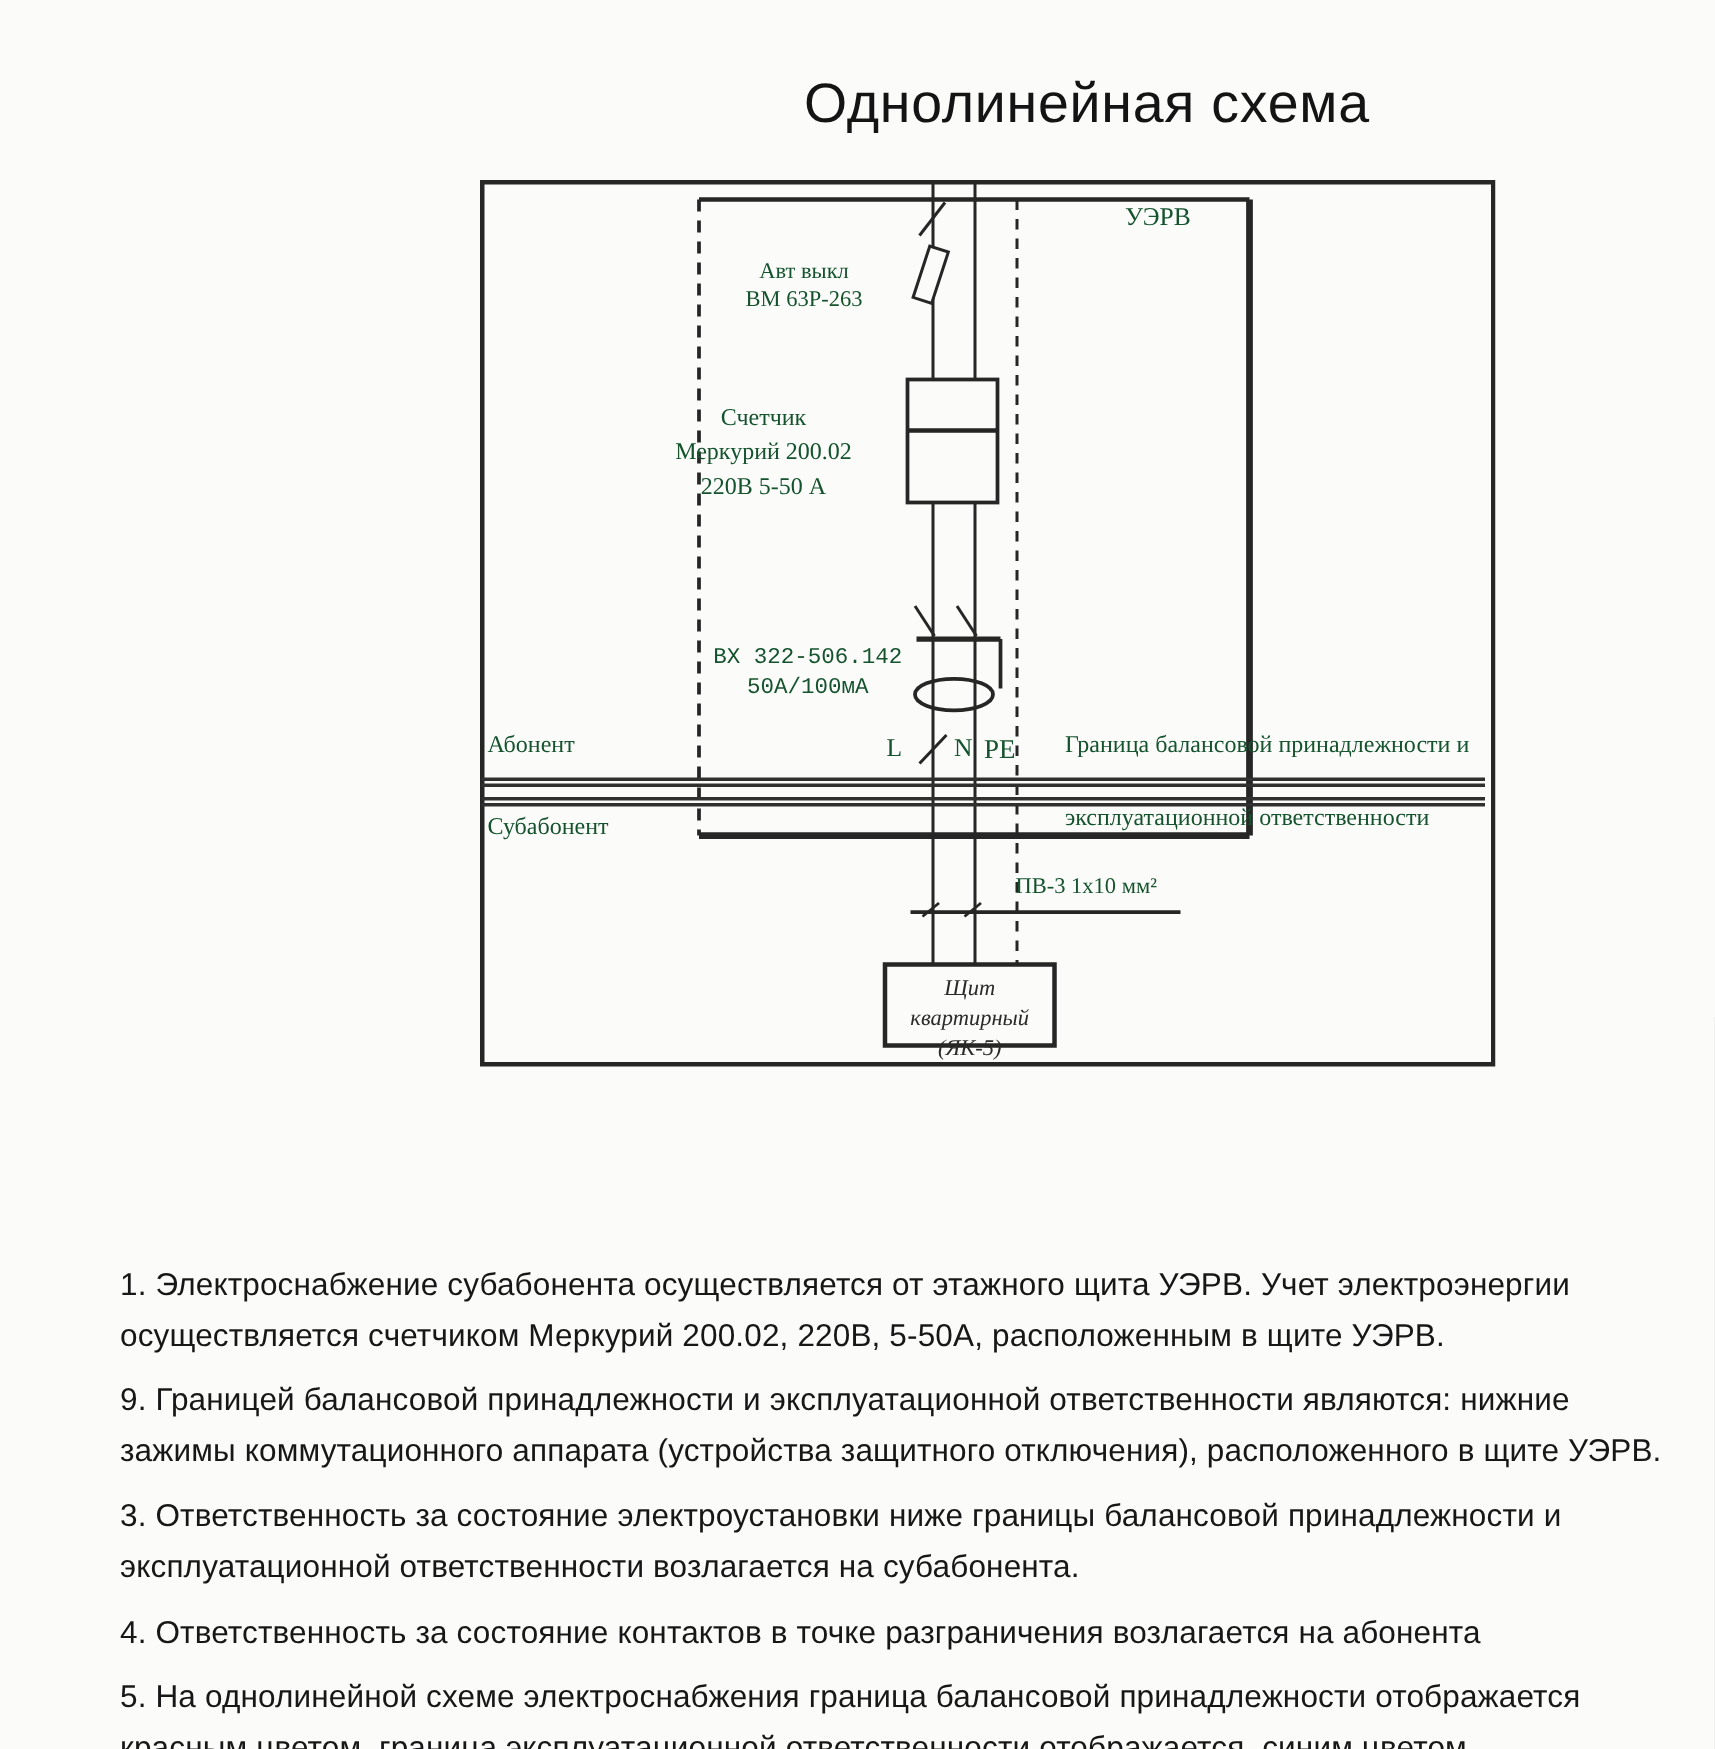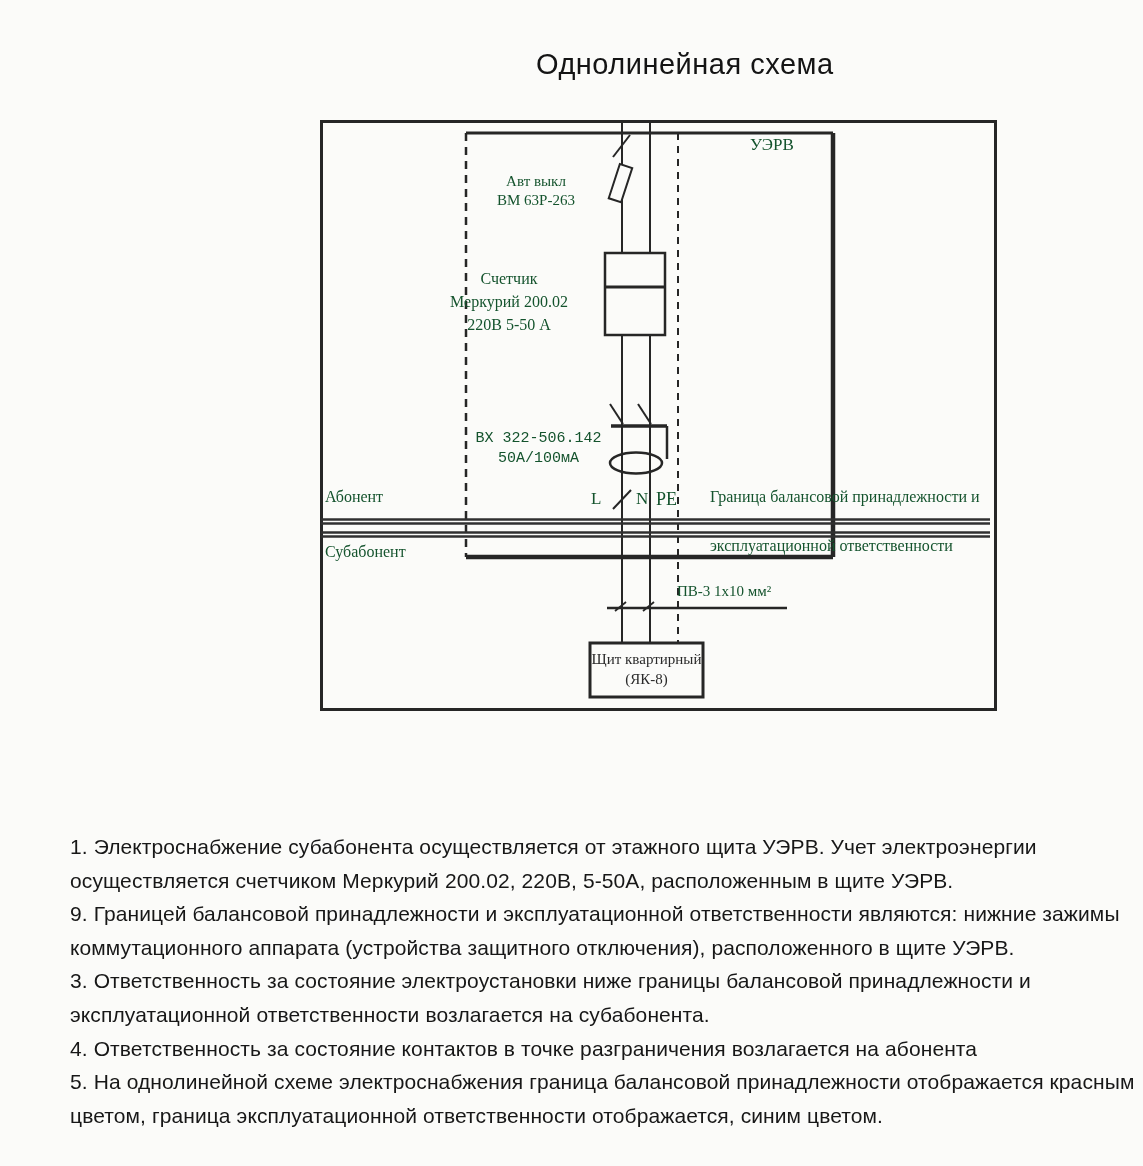--- a/index.html
+++ b/index.html
@@ -7,44 +7,44 @@
     position:relative;
     width:1143px;height:1166px;
     background:var(--paper,#fbfbf9);
     font-family:"Liberation Serif", serif;
     color:var(--ink,#1f1f1f);
     overflow:hidden;
   }
   .title{
     position:absolute;left:536px;top:48px;
     font-family:"Liberation Sans", sans-serif;
-    font-size:29px;font-weight:400;color:#141414;
+    font-size:37px;font-weight:400;color:#141414;
     letter-spacing:0.5px;white-space:nowrap;margin:0;
   }
   .diagram{position:absolute;left:320px;top:120px;width:677px;height:592px;}
   .diagram svg{position:absolute;left:0;top:0;}
   .dlabel{
     position:absolute;font-family:"Liberation Serif", serif;
     color:#14532d;white-space:nowrap;
   }
   .r{text-align:center;}
   .ink{stroke:#262626;}
   .soft{stroke:#303030;}
   .nofill{fill:none;}
   .whitefill{fill:#fbfbf9;}
   .notes{
     position:absolute;left:70px;top:830px;width:1068px;
     font-family:"Liberation Sans", sans-serif;
     font-size:21px;line-height:33.6px;color:#171717;
     letter-spacing:0.1px;
   }
-  .notes p{margin:0;}
+  .notes p{margin:10px;}
   .panel-text{
     position:absolute;left:270px;top:529px;width:113px;
-    text-align:center;font-size:15px;line-height:20px;color:#2a2a2a;
+    text-align:center;font-size:15px;line-height:20px;color:#2a2a2a;font-style:italic;
   }
 </style>
 </head>
 <body>
 
 <div class="sheet">
 
   <h1 class="title">Однолинейная схема</h1>
 
   <div class="diagram">
@@ -136,21 +136,21 @@
     <div class="dlabel" style="left:5px;top:368px;font-size:16px;">Абонент</div>
     <div class="dlabel" style="left:5px;top:423px;font-size:16px;">Субабонент</div>
 
     <div class="dlabel" style="left:390px;top:368px;font-size:16px;">Граница балансовой принадлежности и</div>
     <div class="dlabel" style="left:390px;top:417px;font-size:16px;">эксплуатационной ответственности</div>
 
     <div class="dlabel" style="left:357px;top:463px;font-size:15px;">ПВ-3  1х10 мм²</div>
 
     <div class="panel-text">
       <div>Щит квартирный</div>
-      <div>(ЯК-8)</div>
+      <div>(ЯК-5)</div>
     </div>
   </div>
 
   <div class="notes">
     <p class="note">1.  Электроснабжение субабонента осуществляется от этажного щита УЭРВ.  Учет электроэнергии осуществляется счетчиком Меркурий 200.02, 220В,  5-50А, расположенным в щите УЭРВ.</p>
     <p class="note">9. Границей балансовой принадлежности и эксплуатационной ответственности являются: нижние зажимы коммутационного аппарата (устройства защитного отключения), расположенного в щите УЭРВ.</p>
     <p class="note">3.  Ответственность за состояние электроустановки ниже границы балансовой принадлежности и эксплуатационной ответственности возлагается на субабонента.</p>
     <p class="note">4.  Ответственность за состояние контактов в точке разграничения возлагается на абонента</p>
     <p class="note">5.  На однолинейной схеме электроснабжения граница балансовой принадлежности отображается красным цветом, граница эксплуатационной ответственности отображается, синим цветом.</p>
   </div>

